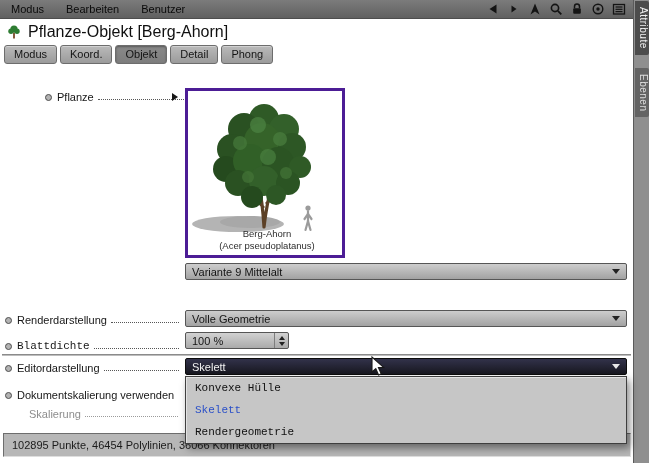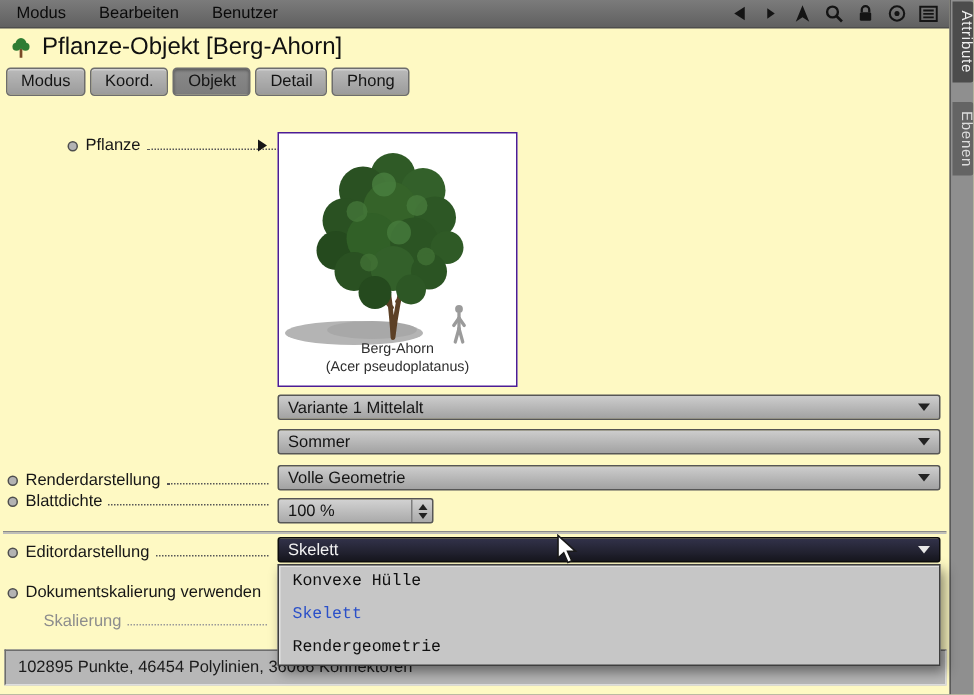--- a/index.html
+++ b/index.html
@@ -1,16 +1,16 @@
 <!DOCTYPE html>
 <html><head>
 <meta charset="utf-8">
 <style>
   html,body{margin:0;padding:0;background:#888;}
-  .app{position:relative;width:649px;height:463px;background:#fef9c3;font-family:"Liberation Sans",sans-serif;overflow:hidden;}
+  .app{position:relative;width:649px;height:463px;background:#ffffff;font-family:"Liberation Sans",sans-serif;overflow:hidden;}
 
   
   .menubar{position:absolute;top:0;left:0;width:633px;height:19px;background:linear-gradient(#7b7b7b,#606060);border-bottom:1px solid #4d4d4d;display:flex;align-items:center;font-size:11px;color:#0a0a0a;box-sizing:border-box;}
   .menu-item{padding:0 11px;cursor:default;white-space:nowrap;}
   .menubar-icons{margin-left:auto;display:flex;align-items:center;gap:7px;padding-right:7px;}
   .mb-icon{width:14px;height:14px;display:block;}
 
   
   .side-strip{position:absolute;top:0;right:0;width:16px;height:463px;background:#8f8f8f;border-left:1px solid #5a5a5a;box-sizing:border-box;}
   .vtab{position:absolute;left:1px;width:14px;writing-mode:vertical-rl;font-size:10px;letter-spacing:.5px;text-align:center;padding:6px 0;border-radius:0 2px 2px 0;}
@@ -27,29 +27,29 @@
 
   
   .section-header{position:absolute;top:67px;left:2px;width:629px;height:16px;box-sizing:border-box;background:linear-gradient(#999,#747474);border:1px solid #5e5e5e;color:#fff;font-size:11px;font-weight:bold;line-height:14px;padding:0 5px;text-shadow:0 1px 1px rgba(0,0,0,.4);}
 
   
   .prop-row{position:absolute;left:5px;display:flex;align-items:center;font-size:11px;color:#161616;white-space:nowrap;}
   .bullet{width:7px;height:7px;border:1px solid #4e4e4e;border-radius:50%;margin-right:5px;flex:none;background:#b3b3b3;box-sizing:border-box;}
   .leader{flex:1;border-bottom:1px dotted #565656;align-self:flex-end;margin:0 3px 3px 4px;min-width:10px;}
   .row-pflanze{top:91px;width:164px;padding-left:40px;}
   .row-render{top:314px;width:177px;}
-  .row-blatt{top:328px;width:177px;}
+  .row-blatt{top:340px;width:177px;font-family:Liberation Mono, monospace;}
   .row-editor{top:362px;width:177px;}
   .row-dokument{top:389px;}
   .row-skalierung{top:408px;left:29px;width:152px;color:#8d8d8d;}
   .row-skalierung .leader{border-bottom-color:#9a9a9a;}
   .expander{position:absolute;left:172px;top:93px;width:0;height:0;border-left:6px solid #161616;border-top:4px solid transparent;border-bottom:4px solid transparent;}
 
   
-  .preview{position:absolute;left:185px;top:88px;width:160px;height:170px;background:#fff;border:1px solid #4c1d95;box-sizing:border-box;}
+  .preview{position:absolute;left:185px;top:88px;width:160px;height:170px;background:#fff;border:3px solid #4c1d95;box-sizing:border-box;}
   .preview svg{display:block;width:158px;height:168px;}
 
   
   .dropdown{position:absolute;left:185px;width:442px;height:17px;box-sizing:border-box;background:linear-gradient(#cdcdcd,#a2a2a2);border:1px solid #565656;border-radius:2px;display:flex;align-items:center;font-size:11px;color:#141414;padding:0 6px;}
   .dd-variante{top:263px;}
   .dd-sommer{top:286px;}
   .dd-render{top:310px;}
   .dd-editor{top:358px;background:linear-gradient(#32324a,#17171f);border-color:#0c0c0c;color:#f2f2f2;}
   .chev{margin-left:auto;width:0;height:0;border-top:5px solid #222;border-left:4px solid transparent;border-right:4px solid transparent;}
   .dd-editor .chev{border-top-color:#e8e8e8;}
@@ -178,25 +178,21 @@
         <line x1="120" y1="123" x2="123.5" y2="128"></line>
         <line x1="120" y1="130" x2="117.5" y2="139"></line>
         <line x1="120" y1="130" x2="122.5" y2="139"></line>
       </g>
       <text x="79" y="146" text-anchor="middle" font-size="9.5" fill="#2e2e2e">Berg-Ahorn</text>
       <text x="79" y="158" text-anchor="middle" font-size="9.5" fill="#2e2e2e">(Acer pseudoplatanus)</text>
     </svg>
   </div>
 
   <div class="dropdown dd-variante">
-    <span>Variante 1 Mittelalt</span>
-    <span class="chev"></span>
-  </div>
-  <div class="dropdown dd-sommer">
-    <span>Sommer</span>
+    <span>Variante 9 Mittelalt</span>
     <span class="chev"></span>
   </div>
 
   <div class="prop-row row-render">
     <span class="bullet"></span>
     <span>Renderdarstellung</span>
     <span class="leader"></span>
   </div>
   <div class="dropdown dd-render">
     <span>Volle Geometrie</span>

